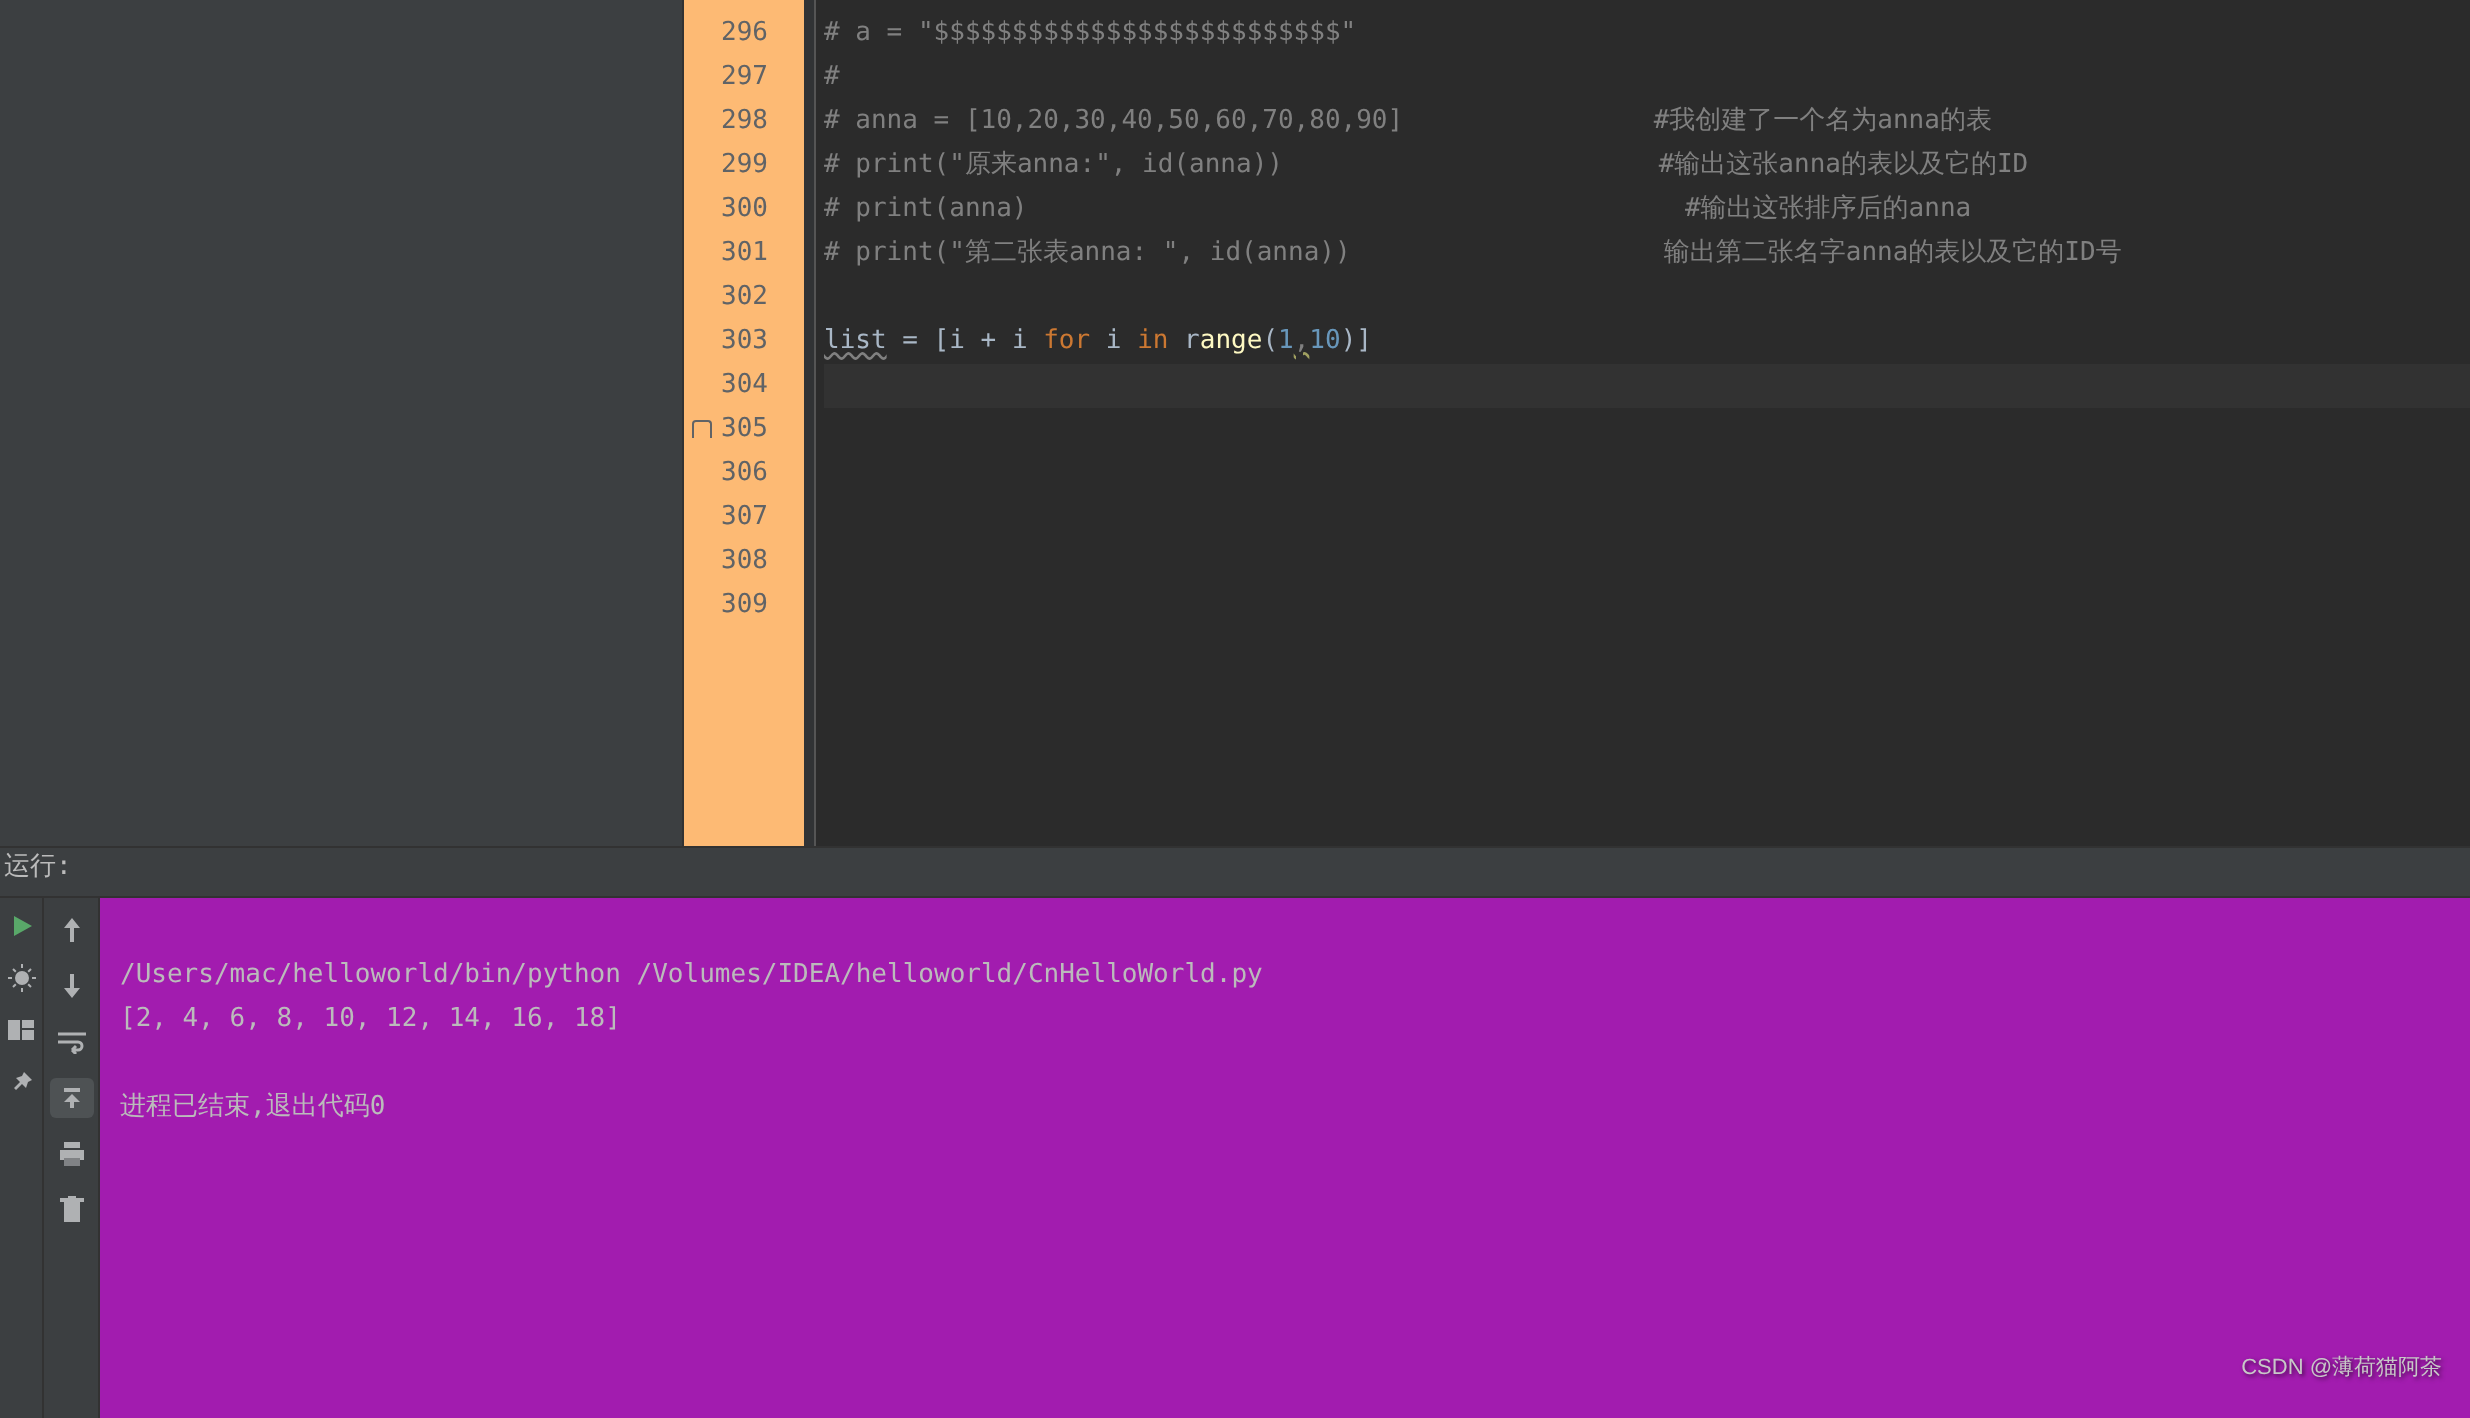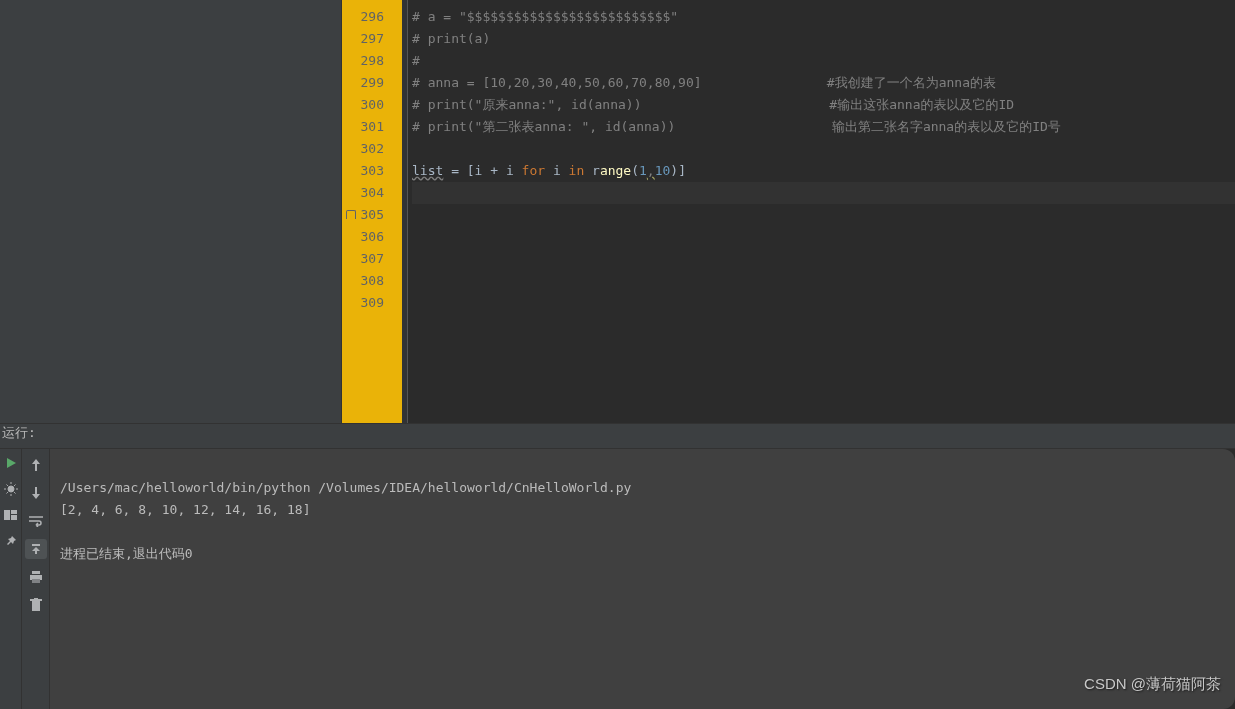--- a/index.html
+++ b/index.html
@@ -24,21 +24,21 @@
       border-right: 1px solid #323232;
     }
     .editor-area {
       flex: 1;
       display: flex;
       background: #2b2b2b;
       position: relative;
     }
     .gutter {
       width: 60px;
-      background: #eab308;
+      background: #fdba74;
       text-align: right;
       color: #606366;
       padding-top: 6px;
       user-select: none;
     }
     .gutter .ln {
       height: 22px;
       line-height: 22px;
       padding-right: 18px;
       position: relative;
@@ -115,22 +115,21 @@
     }
     .tab-close {
       color: #9a9a9a;
       cursor: pointer;
       font-size: 13px;
     }
 
     .console-area {
       flex: 1;
       display: flex;
-      background: #404040;
-      border-radius: 12px;
+      background: #a21caf;
     }
     .console-toolbar-left {
       width: 22px;
       background: #3c3f41;
       display: flex;
       flex-direction: column;
       align-items: center;
       padding-top: 6px;
       gap: 10px;
       border-right: 1px solid #323232;
@@ -173,21 +172,21 @@
       line-height: 22px;
       white-space: pre;
       font-family: "Menlo", "Consolas", monospace;
       position: relative;
     }
     .watermark {
       position: absolute;
       right: 14px;
       bottom: 14px;
       color: #c8c8c8;
-      font-size: 15px;
+      font-size: 11px;
       font-family: sans-serif;
       text-shadow: 1px 1px 2px rgba(0,0,0,0.6);
     }
   </style>
 </head>
 <body>
 
 <div class="top-area">
   <div class="project-panel"></div>
   <div class="editor-area">
@@ -203,24 +202,24 @@
         <div class="ln">304</div>
         <div class="ln lock">305</div>
         <div class="ln">306</div>
         <div class="ln">307</div>
         <div class="ln">308</div>
         <div class="ln">309</div>
       </div>
     <div class="code-gutter-br"></div>
     <div class="code-area" id="code">
         <div class="code-line"><span class="c-comment"># a = "$$$$$$$$$$$$$$$$$$$$$$$$$$"</span></div>
-        <div class="code-line"><span class="c-comment"># print(a)</span></div>
         <div class="code-line"><span class="c-comment">#</span></div>
         <div class="code-line"><span class="c-comment"># anna = [10,20,30,40,50,60,70,80,90]</span>                <span class="c-comment">#我创建了一个名为anna的表</span></div>
         <div class="code-line"><span class="c-comment"># print("原来anna:", id(anna))</span>                        <span class="c-comment">#输出这张anna的表以及它的ID</span></div>
+        <div class="code-line"><span class="c-comment"># print(anna)</span>                                          <span class="c-comment">#输出这张排序后的anna</span></div>
         <div class="code-line"><span class="c-comment"># print("第二张表anna: ", id(anna))</span>                    <span class="c-comment">输出第二张名字anna的表以及它的ID号</span></div>
         <div class="code-line"></div>
         <div class="code-line"><span class="c-warn">list</span> <span class="c-identifier">=</span> <span class="c-identifier">[i</span> <span class="c-identifier">+</span> <span class="c-identifier">i</span> <span class="c-keyword">for</span> <span class="c-identifier">i</span> <span class="c-keyword">in</span> <span class="c-identifier">r</span><span class="c-builtin">ange</span><span class="c-paren">(</span><span class="c-number">1</span><span class="c-comma-warn">,</span><span class="c-number">10</span><span class="c-paren">)]</span></div>
         <div class="code-line cursor-line"></div>
       </div>
   </div>
 </div>
 
 <div class="run-header">
   <span class="label">运行:</span>

